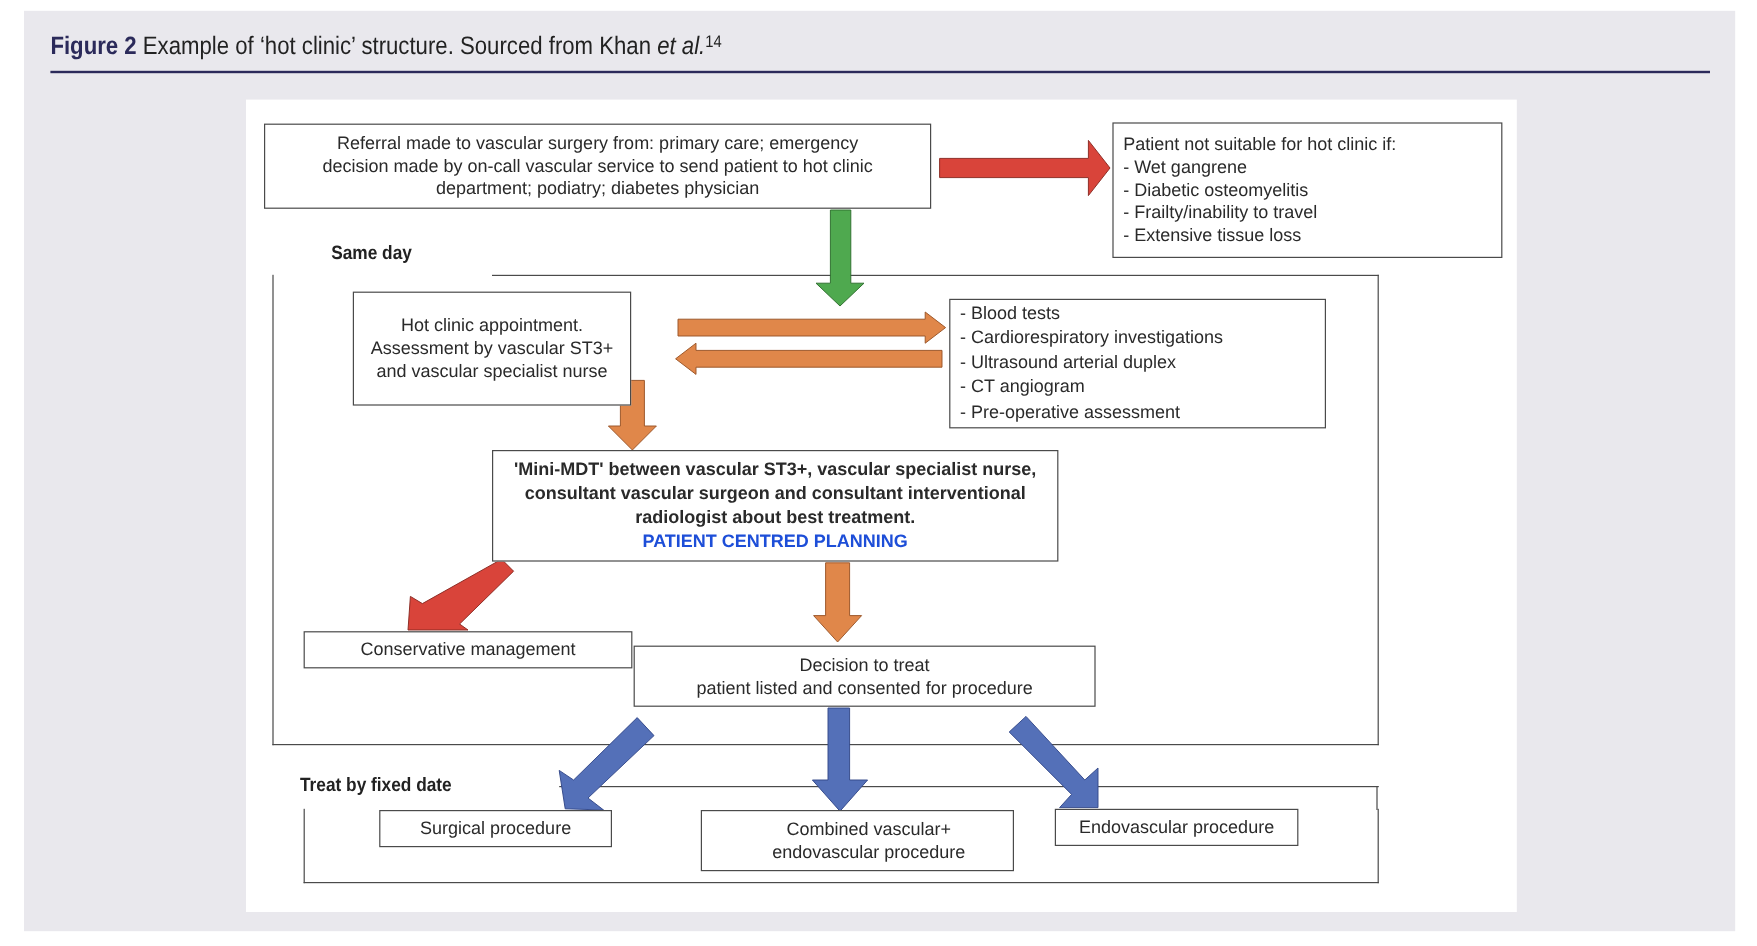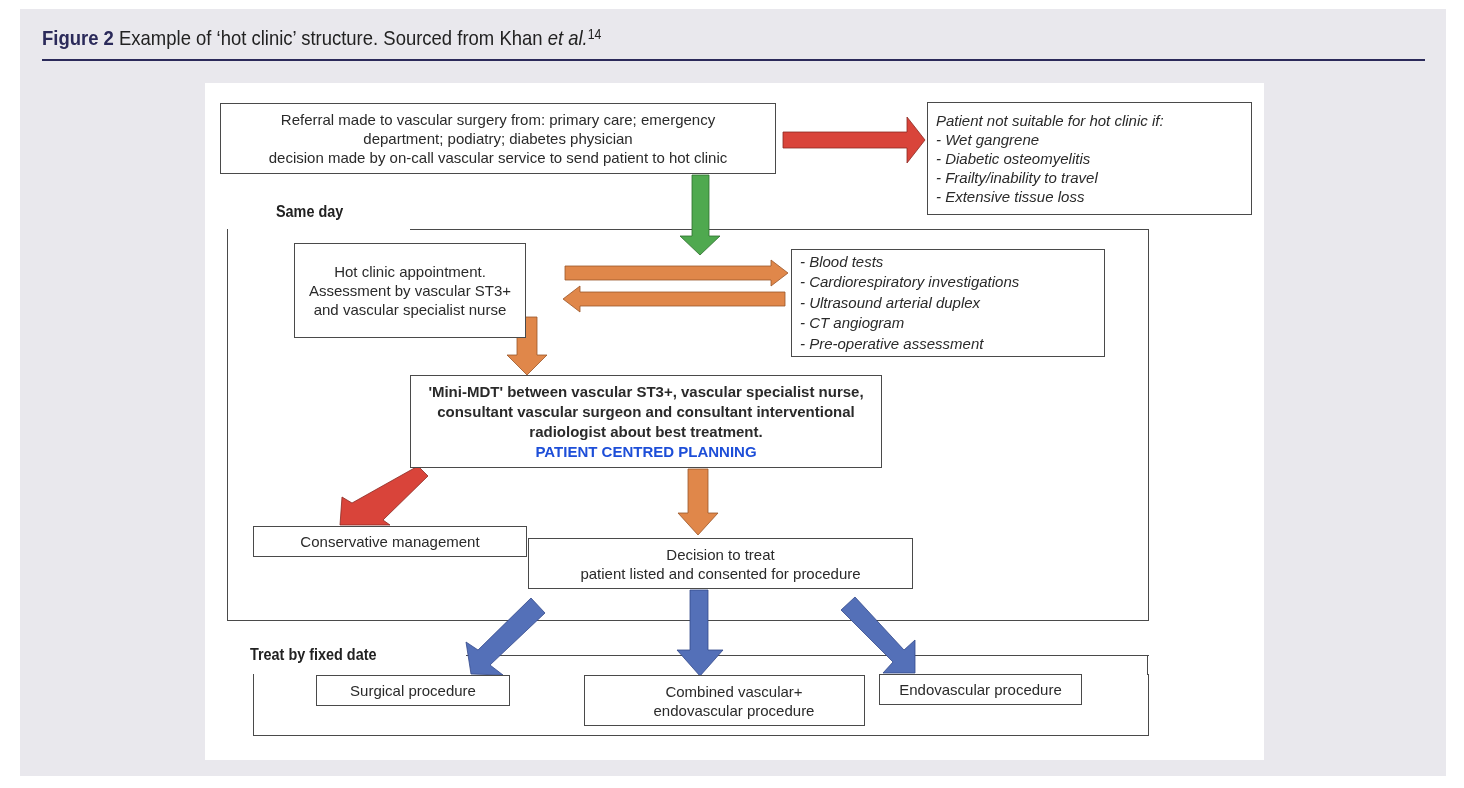--- a/index.html
+++ b/index.html
@@ -4,21 +4,21 @@
 <style>
   html, body { margin:0; padding:0; background:#ffffff; }
   body { width:1464px; height:788px; position:relative; overflow:hidden; font-family:"Liberation Sans", sans-serif; }
   #panel { position:absolute; left:20px; top:9px; width:1426px; height:767px; background:#e9e8ed; }
   #caption { position:absolute; left:42px; top:26px; font-size:21px; color:#222; white-space:nowrap; font-family:"Liberation Sans", sans-serif; transform:scaleX(0.88); transform-origin:left center; }
   #caption .fig { color:#2b2a5a; font-weight:bold; }
   #caption sup { font-size:14px; vertical-align:6px; }
   #rule { position:absolute; left:42px; top:59px; width:1383px; height:2px; background:#2b2a5a; }
   #figure { position:absolute; left:205px; top:83px; width:1059px; height:677px; background:#ffffff; }
   .box { position:absolute; border:1.5px solid #4a4a4a; background:#fff; box-sizing:border-box; font-size:15px; color:#2a2a2a; line-height:19px; text-align:center; display:flex; flex-direction:column; justify-content:center; align-items:center; font-family:"Liberation Sans", sans-serif; }
-  .box.left { align-items:flex-start; text-align:center; padding-left:8px;font-style:italic; }
+  .box.left { align-items:flex-start; text-align:center; padding-left:8px; }
   .line { display:block; white-space:nowrap; }
   .red-text { color:#1d4ed8; }
   .section-label { position:absolute; font-weight:bold; font-size:16px; color:#222; font-family:"Liberation Sans", sans-serif; transform:scaleX(0.9); transform-origin:left center; white-space:nowrap; }
   .frame { position:absolute; border:1.5px solid #4a4a4a; box-sizing:border-box; }
   svg#arrows { position:absolute; left:0; top:0; width:1464px; height:788px; pointer-events:none; }
 </style>
 </head>
 <body>
 
 <div id="panel"></div>
@@ -55,22 +55,22 @@
 
   <polygon fill="#5470b8" stroke="#34498a" stroke-width="0.8" points="531,598 545,613 490,665 503,675 471,674 466,642 478,650"></polygon>
 
   <polygon fill="#5470b8" stroke="#34498a" stroke-width="0.8" points="690,590 708,590 708,650 723,650 700,676 677,650 690,650"></polygon>
 
   <polygon fill="#5470b8" stroke="#34498a" stroke-width="0.8" points="841,610 855,597 904,650 915,640 915,673 883,673 893,662"></polygon>
 </svg>
 
 <div class="box" style="left:220px; top:103px; width:556px; height:71px;">
   <span class="line">Referral made to vascular surgery from: primary care; emergency</span>
+  <span class="line">decision made by on-call vascular service to send patient to hot clinic</span>
   <span class="line">department; podiatry; diabetes physician</span>
-  <span class="line">decision made by on-call vascular service to send patient to hot clinic</span>
 </div>
 
 <div class="box left" style="left:927px; top:102px; width:325px; height:113px; font-size:15px;">
   <span class="line">Patient not suitable for hot clinic if:</span>
   <span class="line">-  Wet gangrene</span>
   <span class="line">-  Diabetic osteomyelitis</span>
   <span class="line">-  Frailty/inability to travel</span>
   <span class="line">-  Extensive tissue loss</span>
 </div>
 
@@ -101,20 +101,20 @@
 
 <div class="box" style="left:528px; top:538px; width:385px; height:51px;">
   <span class="line">Decision to treat</span>
   <span class="line">patient listed and consented for procedure</span>
 </div>
 
 <div class="box" style="left:316px; top:675px; width:194px; height:31px;">
   <span class="line">Surgical procedure</span>
 </div>
 
-<div class="box" style="left:584px; top:675px; width:281px; height:51px;padding-left:19px;">
+<div class="box" style="left:584px; top:675px; width:261px; height:51px;padding-left:19px;">
   <span class="line">Combined vascular+</span>
   <span class="line">endovascular procedure</span>
 </div>
 
 <div class="box" style="left:879px; top:674px; width:203px; height:31px;">
   <span class="line">Endovascular procedure</span>
 </div>
 
 </body></html>

